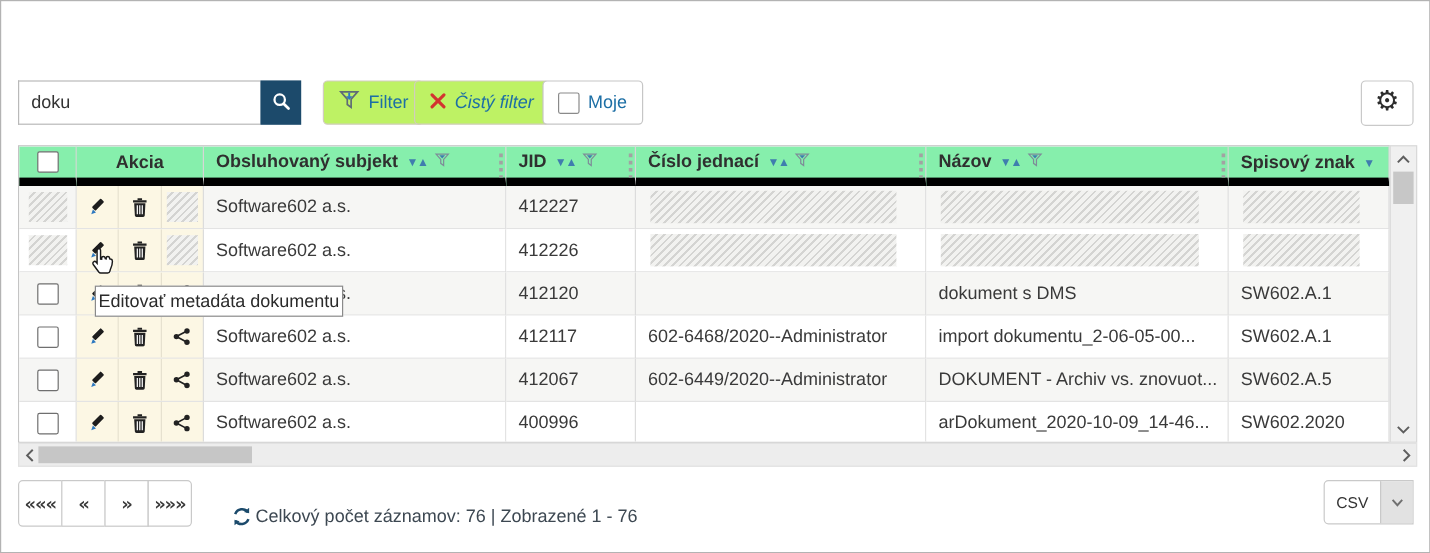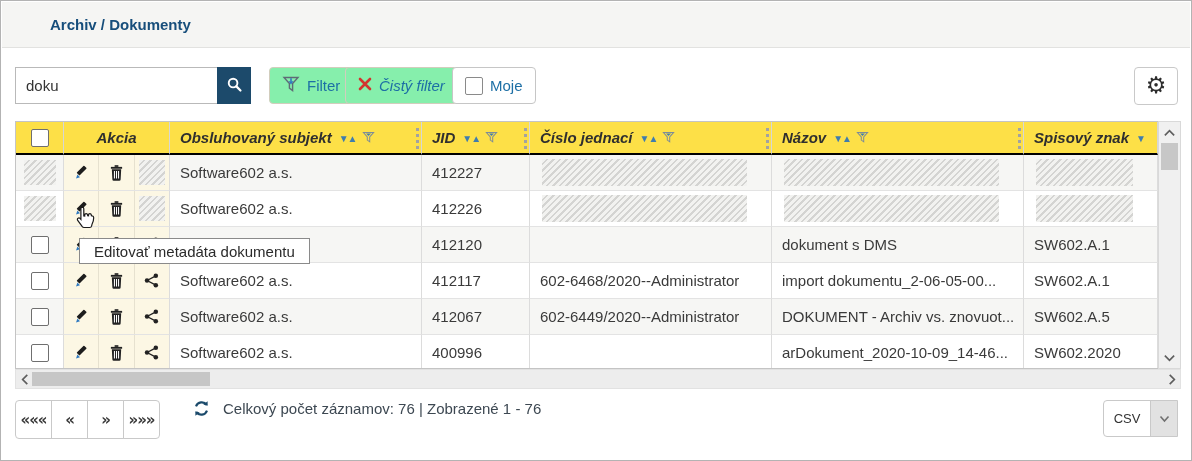--- a/index.html
+++ b/index.html
@@ -17,39 +17,39 @@
 
   
   .toolbar{position:absolute;left:14px;top:66px;right:13px;height:37px;}
   .searchgroup{position:absolute;left:0;top:0;height:37px;display:flex;}
   .search-input{width:202px;height:37px;box-sizing:border-box;border:1px solid #b9b9b9;border-right:none;
     padding:0 10px;font-size:15px;color:#333;font-family:"Liberation Sans",sans-serif;outline:none;}
   .search-btn{width:34px;height:37px;background:#1c4a6b;border:none;display:flex;align-items:center;
     justify-content:center;cursor:pointer;padding:0;}
   .btn{height:37px;box-sizing:border-box;border-radius:4px;display:inline-flex;align-items:center;
     gap:7px;padding:0 12px;font-size:15px;color:#1d6fa5;cursor:pointer;font-family:"Liberation Sans",sans-serif;}
-  .btn-cream{background:#86efac;border:1px solid #d2cdbd;}
+  .btn-cream{background:#bef264;border:1px solid #d2cdbd;}
   .btn-white{background:#fff;border:1px solid #c6c6c6;}
   .btn-filter{position:absolute;left:254px;top:0;}
   .btn-clear{position:absolute;left:330px;top:0;font-style:italic;}
   .btn-moje{position:absolute;left:437px;top:0;}
   .cb{width:16px;height:16px;background:#fff;border:1px solid #8a8a8a;border-radius:2px;display:inline-block;}
   .gear-btn{position:absolute;right:0;top:0;width:44px;height:38px;background:#fff;border:1px solid #c9c9c9;
     border-radius:4px;display:flex;align-items:center;justify-content:center;cursor:pointer;}
   .gear-glyph{font-family:"DejaVu Sans",sans-serif;font-size:23px;color:#2d2d2d;line-height:1;margin-top:-2px;}
 
   
   .tablewrap{position:absolute;left:14px;top:120px;width:1144px;height:248px;box-sizing:border-box;
     border:1px solid #c4c4c4;overflow:hidden;background:#fff;}
   table{border-collapse:separate;border-spacing:0;table-layout:fixed;width:1142px;}
   col.c0{width:48px;}col.c1{width:106px;}col.c2{width:252px;}col.c3{width:108px;}
   col.c4{width:242px;}col.c5{width:252px;}col.c6{width:134px;}
-  th{height:33px;box-sizing:border-box;background:#fde047;border-bottom:2px solid #000000;
+  th{height:33px;box-sizing:border-box;background:#86efac;border-bottom:7px solid #000000;
     border-right:1px solid #d6d6d6;font-size:15px;font-weight:bold;color:#2f2f2f;text-align:left;
-    padding:0 0 0 10px;position:relative;white-space:nowrap;overflow:hidden;cursor:pointer;font-style:italic;}
+    padding:0 0 0 10px;position:relative;white-space:nowrap;overflow:hidden;cursor:pointer;}
   th.center{text-align:center;padding:0;}
   td{height:35px;box-sizing:border-box;border-bottom:1px solid #e3e3e3;border-right:1px solid #dcdcdc;
     font-size:15px;color:#3a3a3a;padding:0 22px 0 10px;white-space:nowrap;overflow:hidden;}
   tr.odd td{background:#f6f6f4;}
   tr.even td{background:#ffffff;}
   td.akcia{background:#fcf7e4 !important;padding:0;}
   td.checkcol{padding:0;text-align:center;}
   .sort{font-size:10px;color:#3f7dae;letter-spacing:-1px;margin-left:7px;vertical-align:1px;}
   .hfunnel{margin-left:5px;vertical-align:-1px;}
   .dots{position:absolute;right:2px;top:6px;height:21px;border-left:3px dotted #a2a2a2;}
@@ -72,52 +72,49 @@
   .va{left:0;right:0;height:18px;}
   .va-up{top:1px;} .va-down{bottom:1px;}
   .hscroll{position:absolute;left:14px;top:368px;width:1166px;height:20px;background:#ededed;
     border:1px solid #e2e2e2;box-sizing:border-box;}
   .hthumb{position:absolute;top:2px;bottom:2px;left:16px;width:178px;background:#c6c6c6;}
   .ha{top:0;bottom:0;width:16px;}
   .ha-left{left:0;} .ha-right{right:0;}
 
   
   .tooltip{position:absolute;left:78px;top:237px;height:26px;box-sizing:border-box;background:#fff;
-    border:1px solid #8a8a8a;display:flex;align-items:center;padding:0 14px;font-size:15px;color:#2b2b2b;
+    border:1px solid #8a8a8a;display:flex;align-items:center;padding:0 2px;font-size:15px;color:#2b2b2b;
     white-space:nowrap;z-index:5;}
   .cursor{position:absolute;left:73px;top:204px;z-index:6;pointer-events:none;}
 
   
   .footer{position:absolute;left:14px;right:13px;top:399px;height:40px;}
   .pager{position:absolute;left:0;top:0;display:flex;}
   .pagebtn{width:37px;height:39px;box-sizing:border-box;background:#fff;border:1px solid #c9c9c9;
     margin-left:-1px;font-size:15px;font-weight:bold;color:#3a3a3a;display:flex;align-items:center;
     justify-content:center;cursor:pointer;letter-spacing:-1px;font-family:"DejaVu Sans",sans-serif;}
   .pagebtn:first-child{margin-left:0;border-radius:4px 0 0 4px;}
   .pagebtn:last-child{border-radius:0 4px 4px 0;}
-  .summary{position:absolute;left:178px;top:0;height:39px;display:flex;align-items:flex-start;gap:13px;
+  .summary{position:absolute;left:178px;top:0;height:39px;display:flex;align-items:flex-end;gap:3px;
     font-size:15px;color:#3d4852;}
   .exportgroup{position:absolute;right:0;top:0;height:37px;display:flex;}
   .csv-select{height:37px;box-sizing:border-box;border:1px solid #c9c9c9;border-radius:4px 0 0 4px;
     display:flex;background:#fff;cursor:pointer;}
   .csv-value{width:46px;display:flex;align-items:center;justify-content:center;font-size:13px;color:#333;}
   .csv-arrow{width:26px;background:#e2e2e2;border-left:1px solid #c9c9c9;display:flex;align-items:center;
     justify-content:center;}
   .export-btn{width:66px;height:37px;box-sizing:border-box;background:#fff;border:1px solid #c9c9c9;
     border-radius:0 4px 4px 0;margin-left:1px;font-size:15px;color:#333;display:flex;align-items:center;
     justify-content:center;cursor:pointer;}
 </style>
 </head>
 <body>
 
 <div class="frame">
 
-  <div class="titlebar">
-    <span class="title">Archiv / Dokumenty</span>
-  </div>
 
   <div class="toolbar">
     <div class="searchgroup">
       <input class="search-input" type="text" value="doku" style="">
       <button class="search-btn">
         <span>
           <svg width="17" height="17" viewBox="0 0 18 18">
               <circle cx="7.5" cy="7.5" r="4.6" fill="none" stroke="#fff" stroke-width="2"></circle>
               <path d="M11 11l4.3 4.3" stroke="#fff" stroke-width="2.4" stroke-linecap="round"></path>
             </svg>

